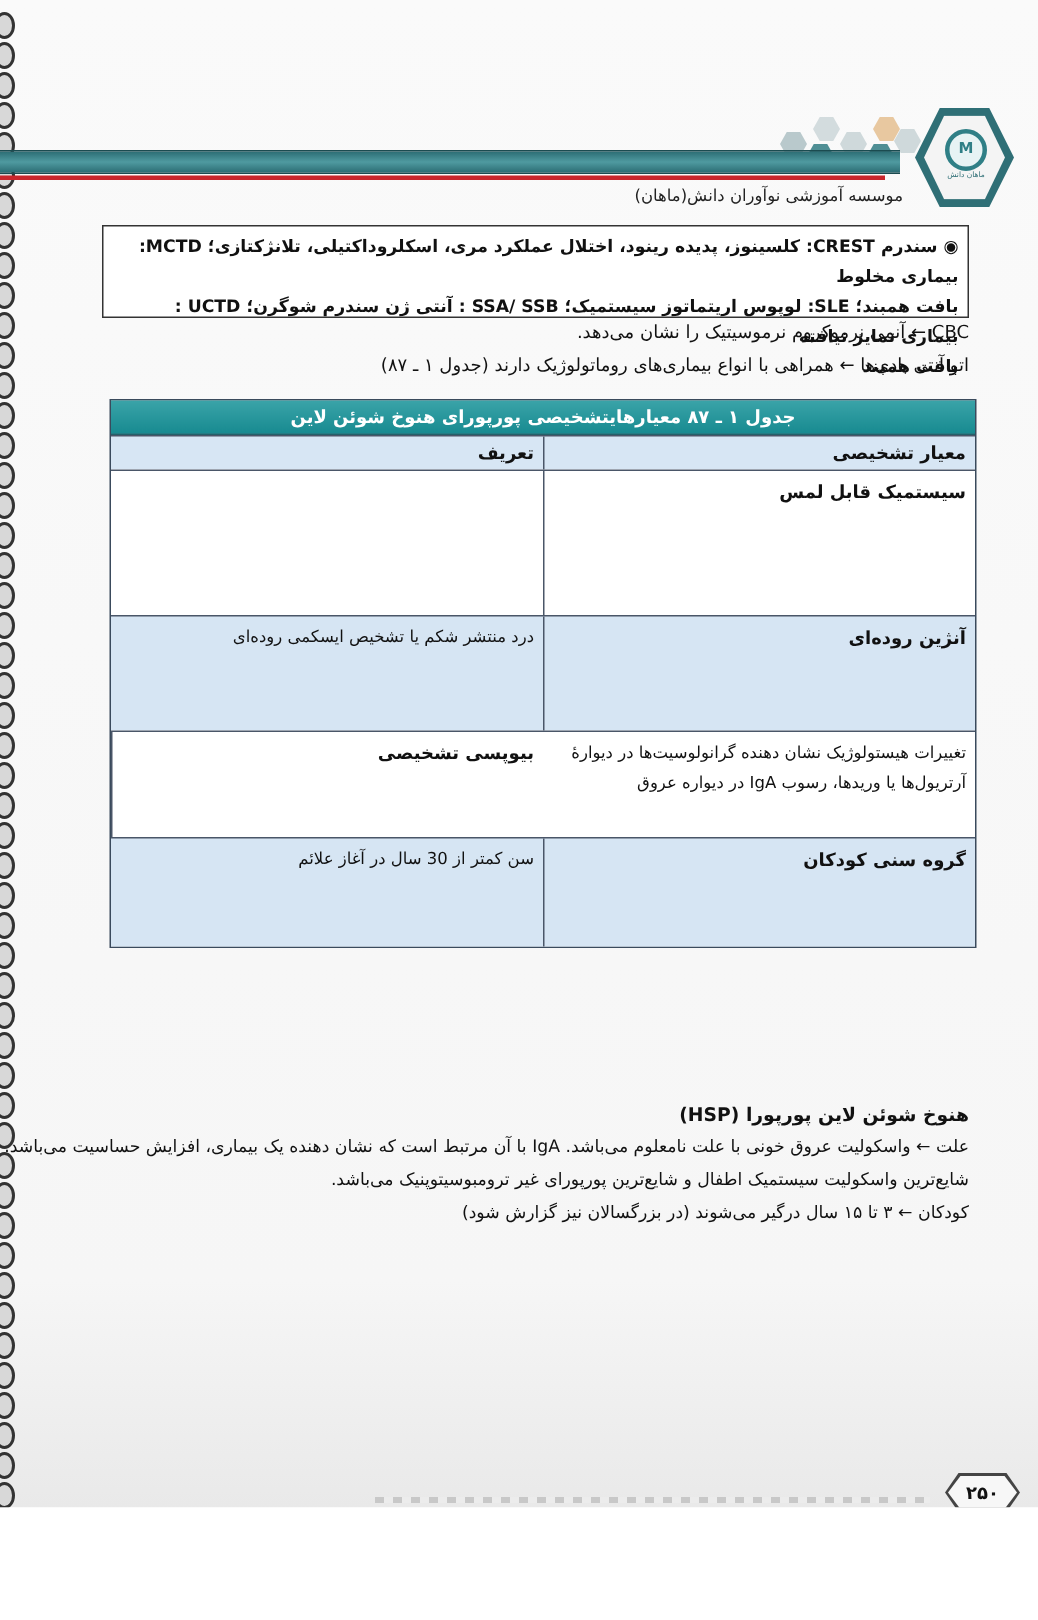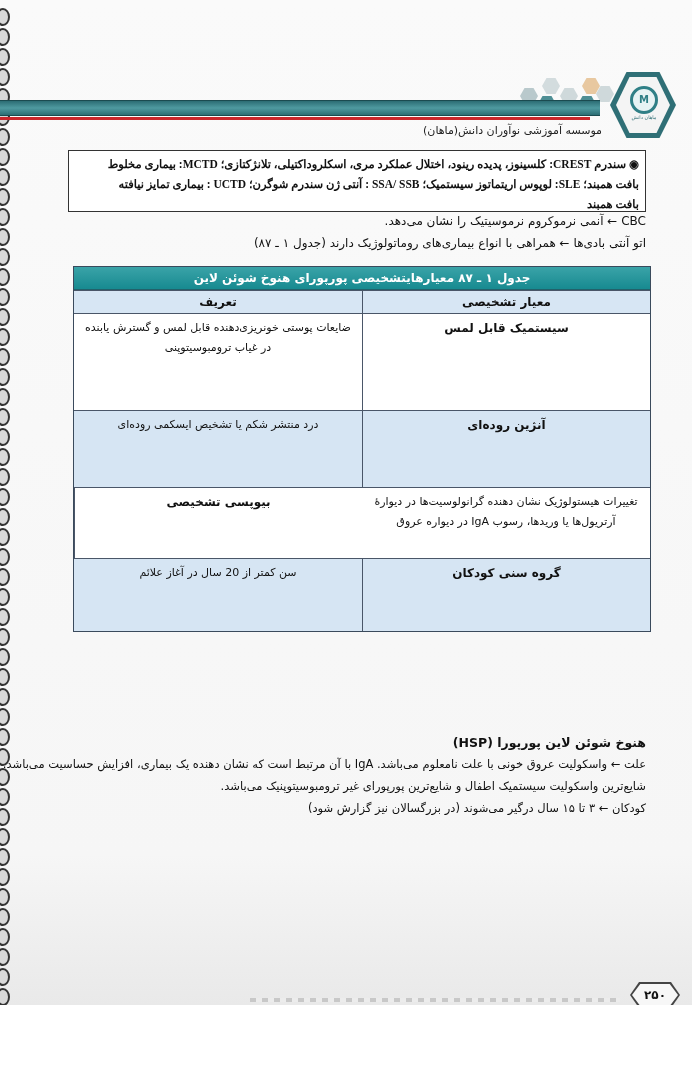--- a/index.html
+++ b/index.html
@@ -56,39 +56,39 @@
   }
   .institute {
     position: absolute; right: 90px; top: 124px; direction: rtl;
     font-size: 11px; font-weight: normal; color: #222;
   }
   
   .infobox {
     position: absolute; left: 68px; top: 150px; width: 578px; height: 62px;
     border: 1px solid #333; background: #fff; direction: rtl;
     padding: 3px 6px; box-sizing: border-box;
-    font-size: 11.5px; font-weight: bold; line-height: 20px; font-family: Liberation Serif, serif;
+    font-size: 11.5px; font-weight: bold; line-height: 20px;
   }
   .line {
     position: absolute; right: 46px; direction: rtl; font-size: 12px; color: #111;
     white-space: nowrap;
   }
   
   .tbl {
     position: absolute; left: 73px; top: 266px; width: 576px;
     border: 1px solid #3a4a5c; border-collapse: collapse; direction: rtl;
   }
   .tbl-title {
     background: linear-gradient(to bottom, #3aa3a8, #178a90);
     color: #fff; font-weight: bold; font-size: 12px; text-align: center;
     height: 22px; line-height: 22px; border-bottom: 1px solid #22616a;
   }
   .row { display: flex; border-top: 1px solid #4a5668; }
   .cell {
-    box-sizing: border-box; padding: 4px 6px; font-size: 11px; line-height: 20px; text-align: center;
+    box-sizing: border-box; padding: 4px 6px; font-size: 11px; line-height: 20px;
   }
   .c-crit { width: 288px; border-left: 1px solid #4a5668; font-weight: bold; font-size: 12px; }
   .c-def { width: 288px; }
   .row.head { height: 22px; background: #d7e6f4; }
   .row.head .cell { padding: 0 6px; line-height: 22px; font-weight: bold; font-size: 12px; }
   .row.white { background: #ffffff; }
   .row.blue { background: #d6e5f3; }
   
   .sect-title {
     position: absolute; right: 46px; top: 735px; direction: rtl;
@@ -198,33 +198,32 @@
   <div class="line" style="top:236px">اتو آنتی بادی‌ها ← همراهی با انواع بیماری‌های روماتولوژیک دارند (جدول ۱ ـ ۸۷)</div>
 
   <div class="tbl">
     <div class="tbl-title">جدول ۱ ـ ۸۷ معیارهایتشخیصی پورپورای هنوخ شوئن لاین</div>
     <div class="row head">
       <div class="cell c-crit">معیار تشخیصی</div>
       <div class="cell c-def">تعریف</div>
     </div>
     <div class="row white" style="height:96px">
       <div class="cell c-crit">سیستمیک قابل لمس</div>
-      <div class="cell c-def">ضایعات پوستی خونریزی‌دهنده قابل لمس و گسترش یابنده در غیاب ترومبوسیتوپنی</div>
     </div>
     <div class="row blue" style="height:76px">
       <div class="cell c-crit">آنژین روده‌ای</div>
       <div class="cell c-def">درد منتشر شکم یا تشخیص ایسکمی روده‌ای</div>
     </div>
     <div class="row white" style="height:70px">
       <div class="cell c-def">تغییرات هیستولوژیک نشان دهنده گرانولوسیت‌ها در دیوارهٔ آرتریول‌ها یا وریدها، رسوب IgA در دیواره عروق</div>
       <div class="cell c-crit">بیوپسی تشخیصی</div>
     </div>
     <div class="row blue" style="height:72px">
       <div class="cell c-crit">گروه سنی کودکان</div>
-      <div class="cell c-def">سن کمتر از 20 سال در آغاز علائم</div>
+      <div class="cell c-def">سن کمتر از 30 سال در آغاز علائم</div>
     </div>
   </div>
 
   <div class="sect-title">هنوخ شوئن لاین پورپورا (HSP)</div>
   <div class="para" style="top:779px">شایع‌ترین واسکولیت سیستمیک اطفال و شایع‌ترین پورپورای غیر ترومبوسیتوپنیک می‌باشد.</div>
   <div class="para" style="top:757px">علت ← واسکولیت عروق خونی با علت نامعلوم می‌باشد. IgA با آن مرتبط است که نشان دهنده یک بیماری، افزایش حساسیت می‌باشد.</div>
   <div class="para" style="top:801px">کودکان ← ۳ تا ۱۵ سال درگیر می‌شوند (در بزرگسالان نیز گزارش شود)</div>
 
   <div class="footer-noise"></div>
   <div class="pagenum"></div>

